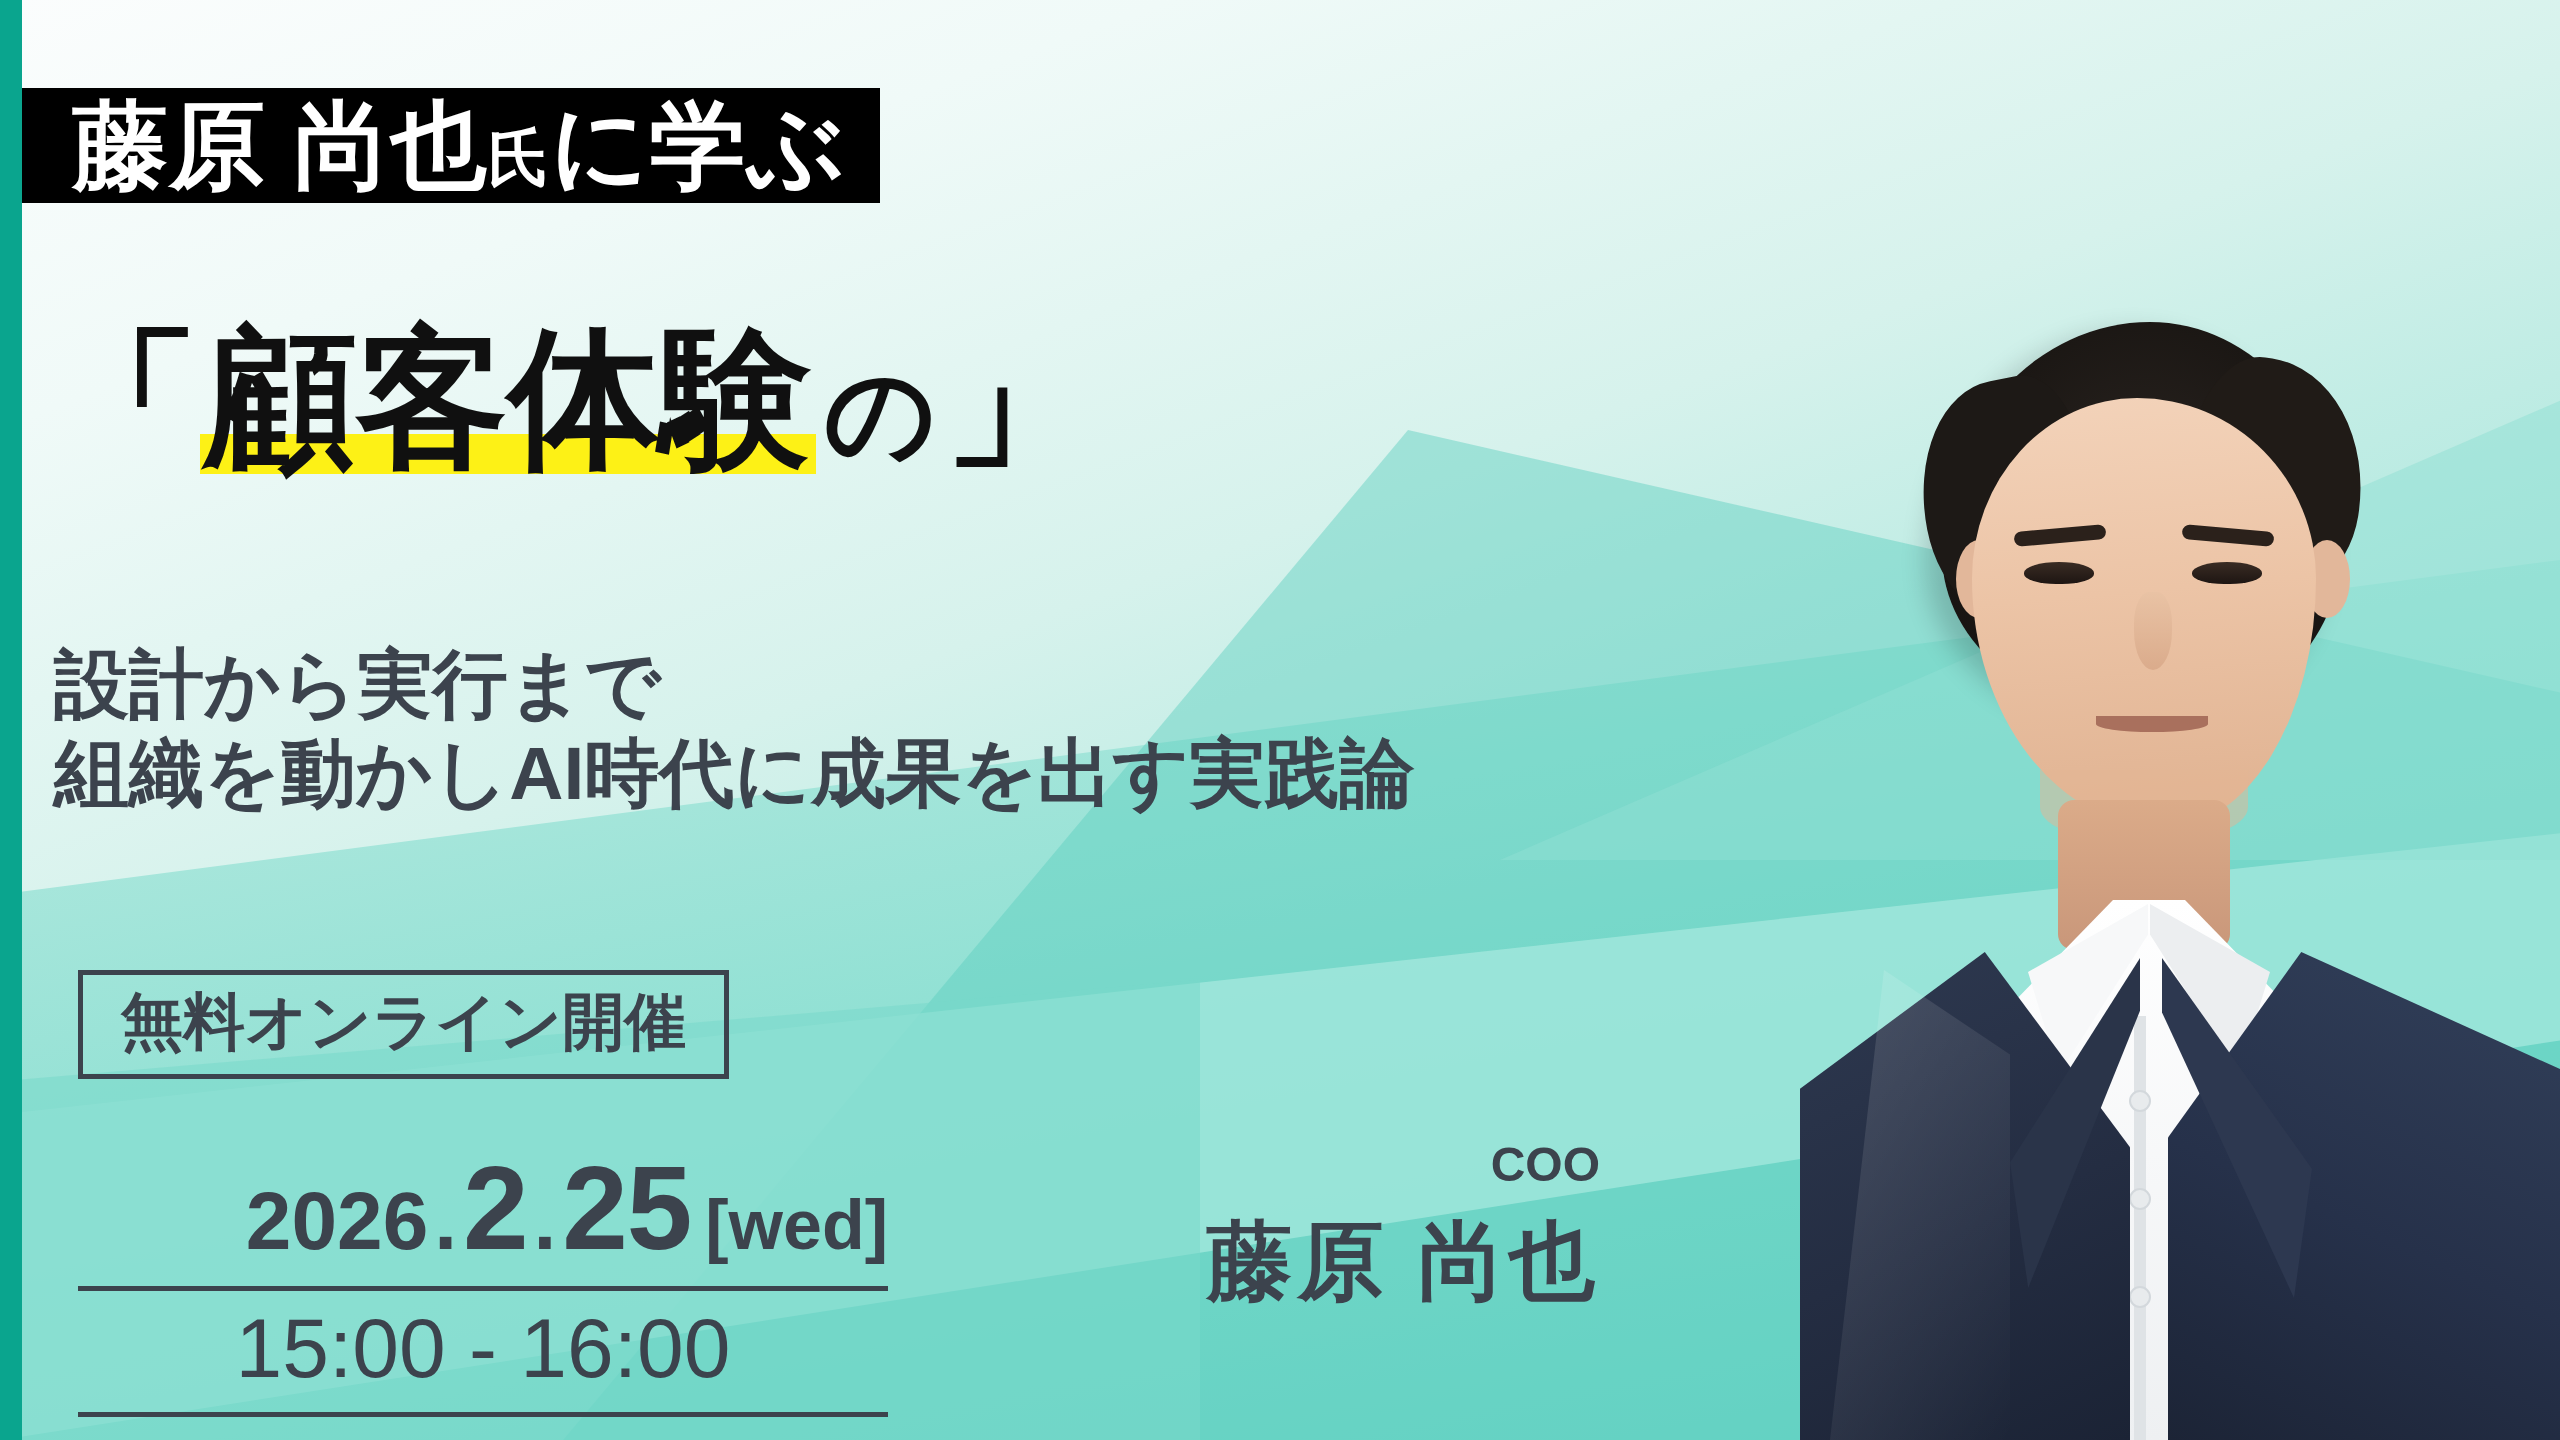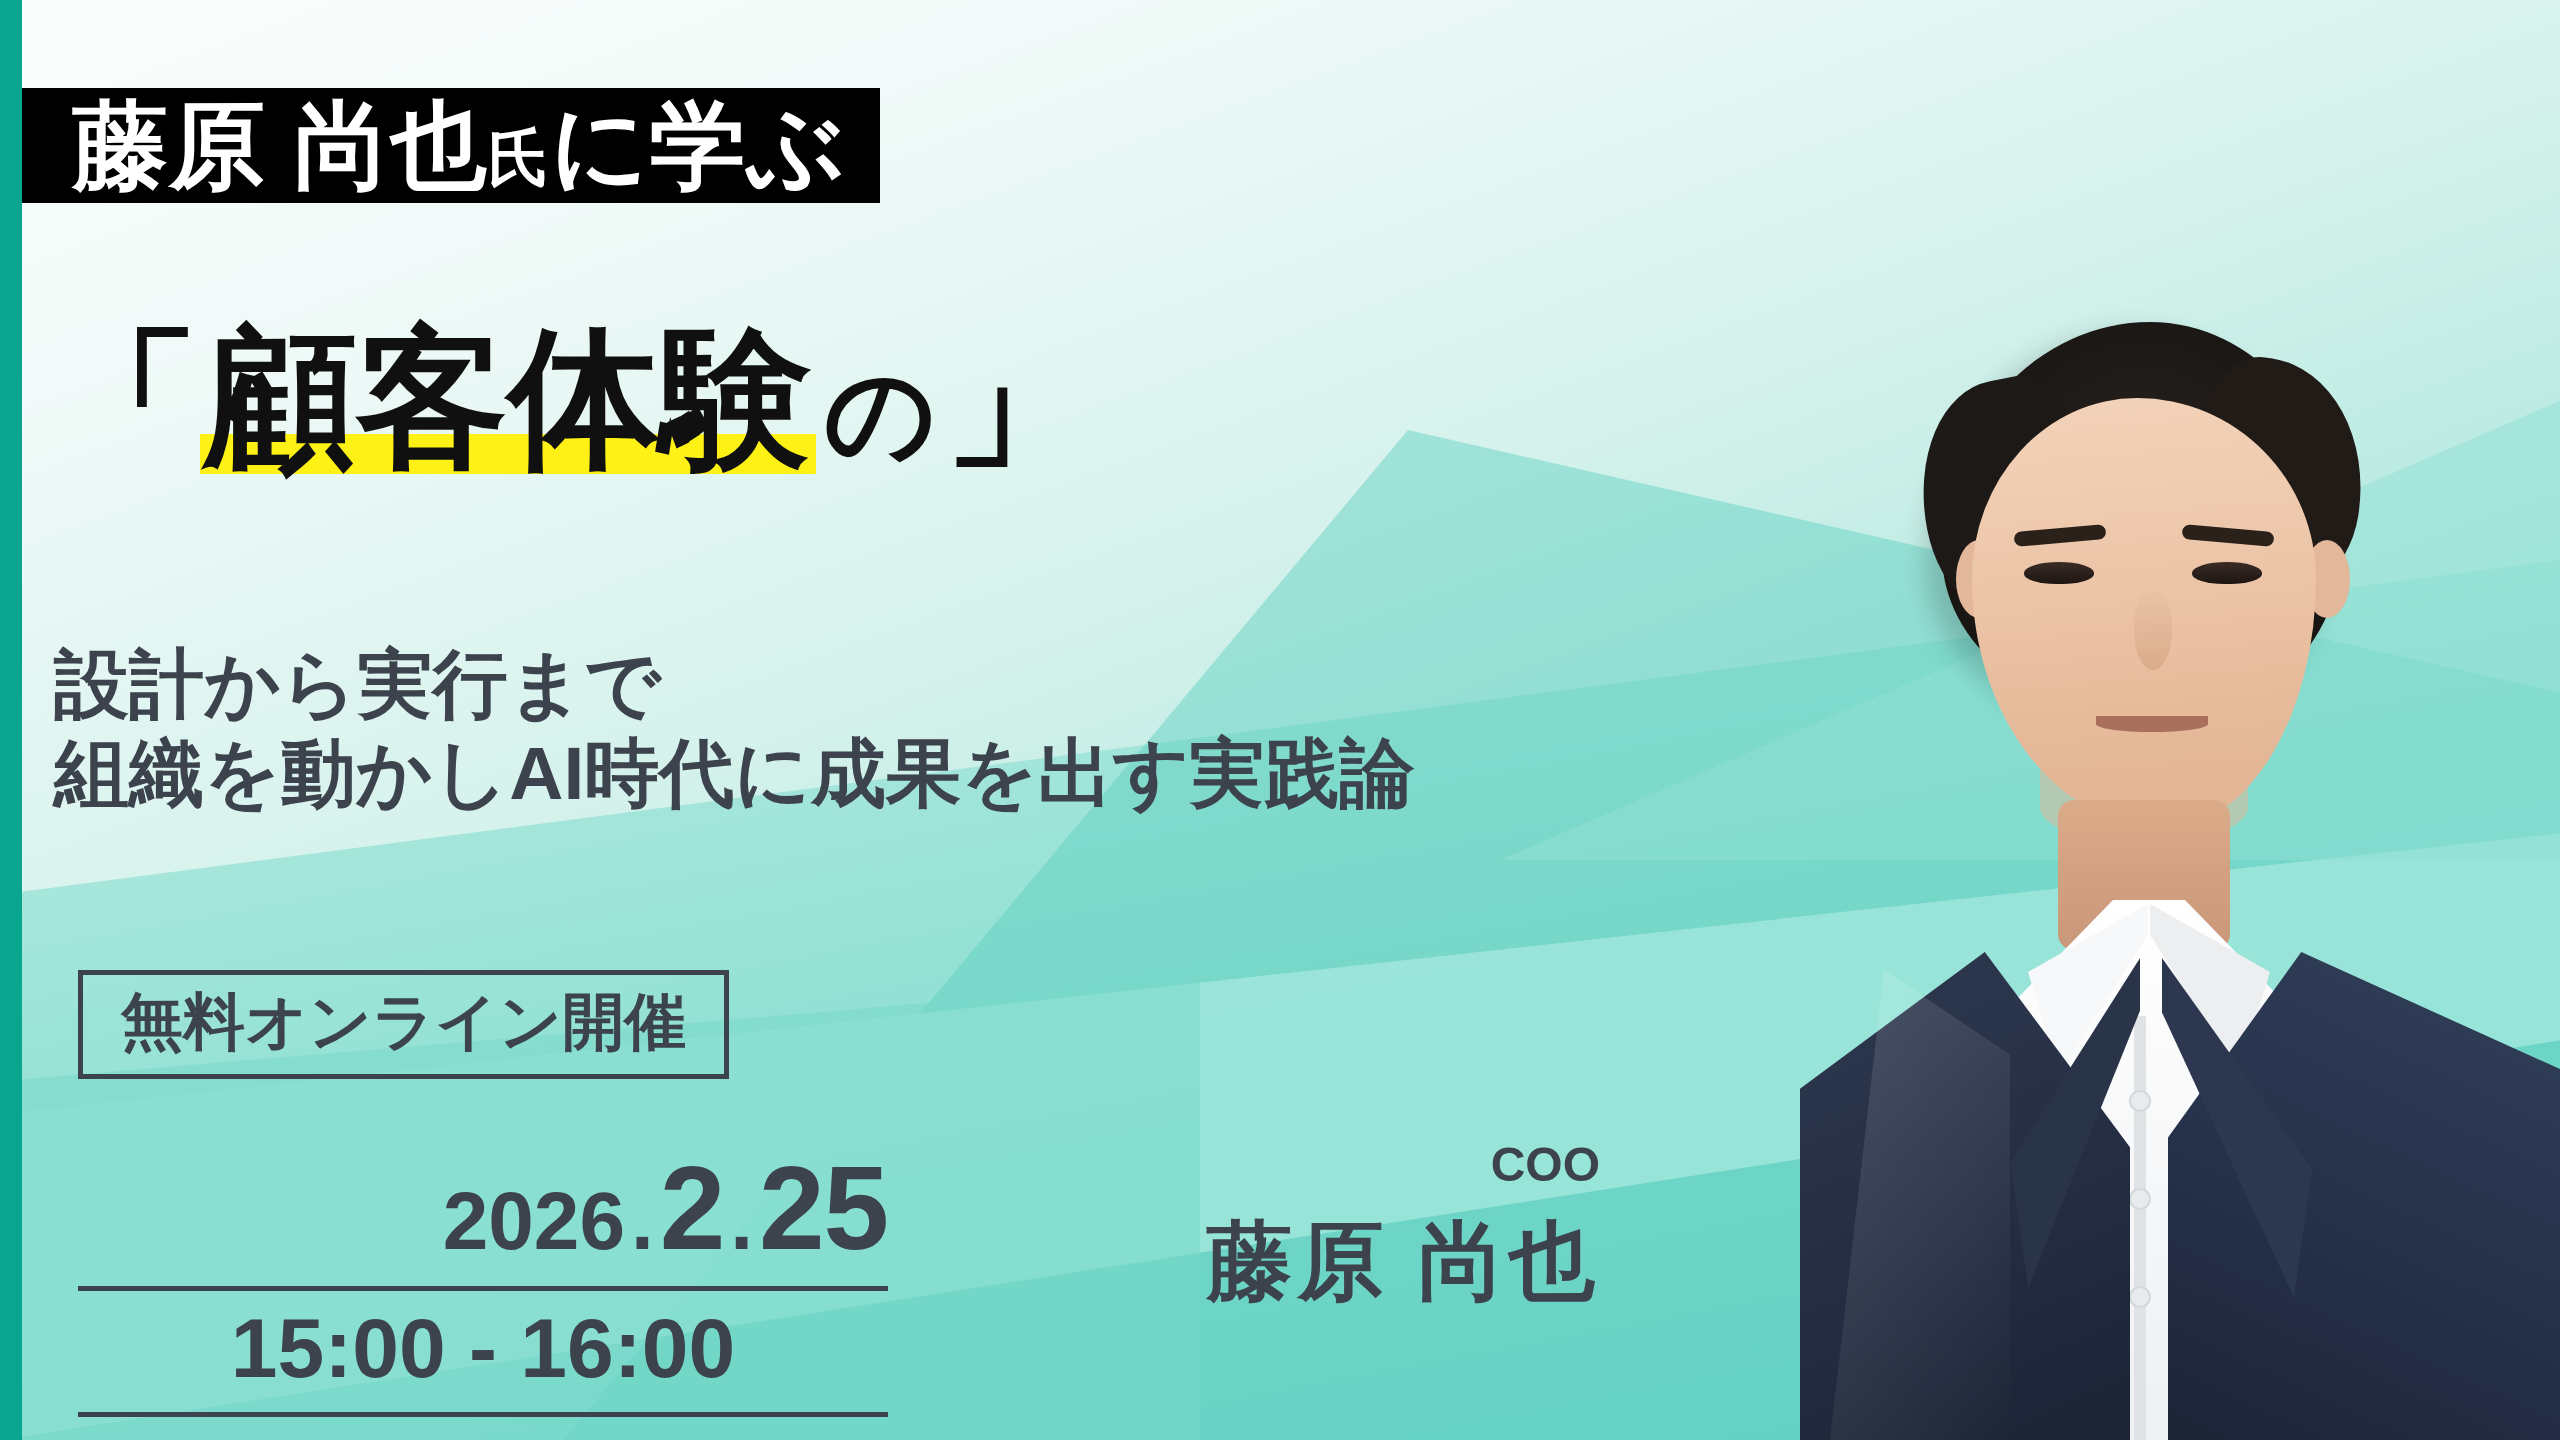--- a/index.html
+++ b/index.html
@@ -94,21 +94,21 @@
   #dt-line1{
     display:flex;align-items:baseline;justify-content:flex-end;
     color:#3c434d;font-weight:700;white-space:nowrap;
     padding:0 0 10px 0;
   }
   #dt-line1 .y{font-size:82px;}
   #dt-line1 .dot{font-size:82px;padding:0 6px;}
   #dt-line1 .big{font-size:118px;letter-spacing:-.01em;}
   #dt-line1 .dow{font-size:70px;padding-left:14px;}
   #dt-line2{
-    text-align:center;color:#3c434d;font-weight:700;
+    text-align:center;color:#3c434d;font-weight:400;
     font-size:84px;line-height:1.18;white-space:nowrap;
     padding:8px 0 14px 0;
   }
 
   
   #speaker{
     position:absolute;right:960px;top:1130px;z-index:7;
     text-align:right;color:#3c434d;white-space:nowrap;
   }
   #sp-company{font-size:52px;font-weight:400;line-height:1.25;}
@@ -250,20 +250,21 @@
     <div class="bd-text">無料オンライン開催</div>
   </div>
 
   <div id="datetime">
     <div id="dt-line1">
       <span class="y">2026</span>
       <span class="dot">.</span>
       <span class="big">2</span>
       <span class="dot">.</span>
       <span class="big">25</span>
+      <span class="dow">[wed]</span>
     </div>
     <div class="rule"></div>
     <div id="dt-line2">15:00 - 16:00</div>
     <div class="rule"></div>
   </div>
 
   <div id="speaker">
     <div id="sp-role">COO</div>
     <div id="sp-name">藤原 尚也</div>
   </div>

